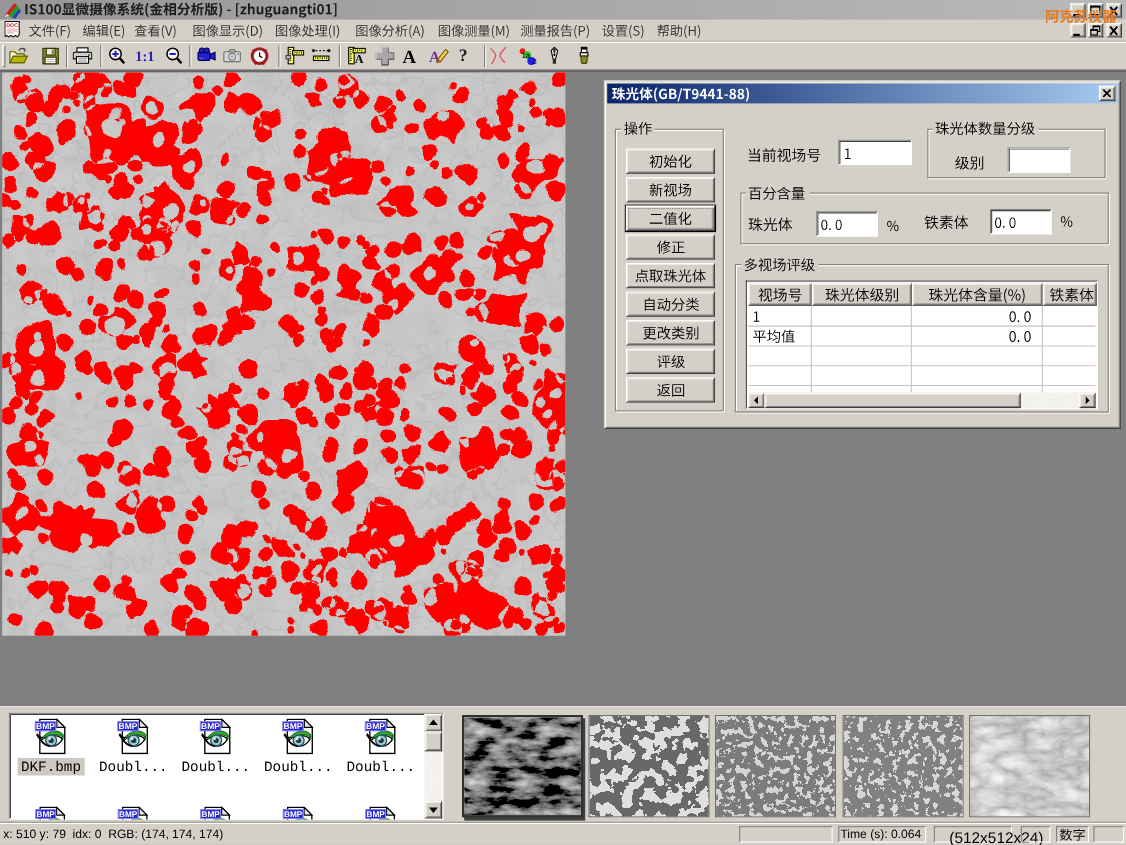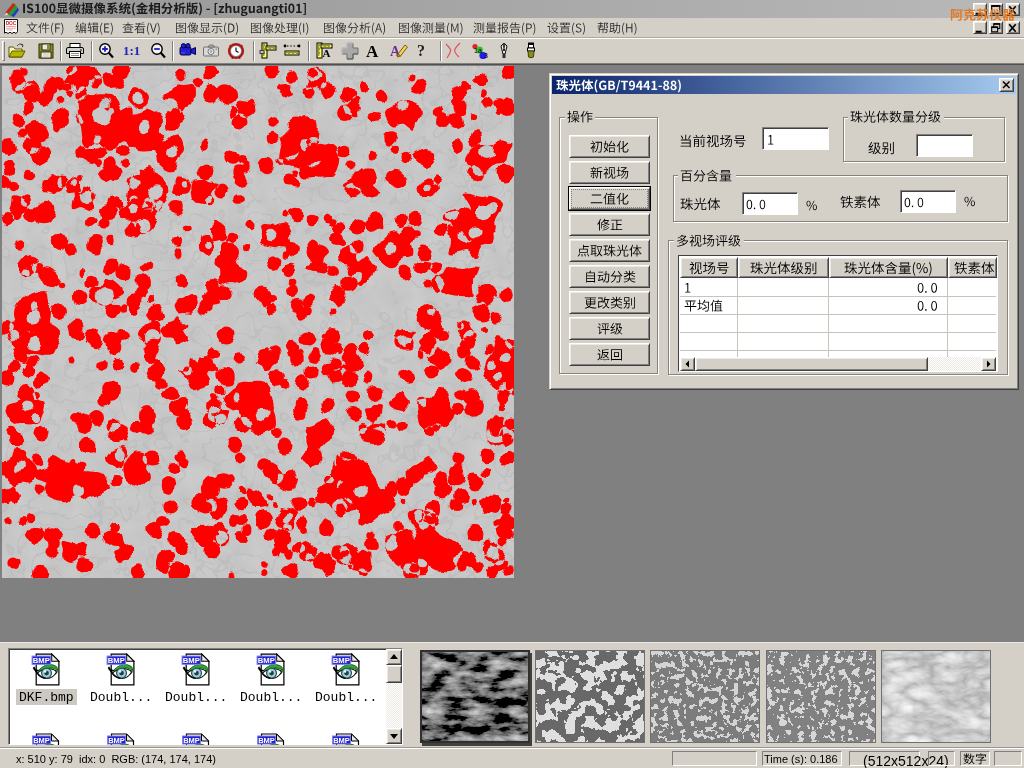--- a/index.html
+++ b/index.html
@@ -339,24 +339,24 @@
 <div class="abs" style="left:650px;top:650px;width:110px;height:93px;border:1px solid #707070;overflow:hidden"><svg width="110" height="93">
       <rect width="110" height="93" filter="url(#ft3)"></rect>
     </svg></div>
 <div class="abs" style="left:766px;top:650px;width:110px;height:93px;border:1px solid #707070;overflow:hidden"><svg width="110" height="93">
       <rect width="110" height="93" filter="url(#ft4)"></rect>
     </svg></div>
 <div class="abs" style="left:881px;top:650px;width:110px;height:93px;border:1px solid #707070;overflow:hidden"><svg width="110" height="93">
       <rect width="110" height="93" filter="url(#ft5)"></rect>
     </svg></div>
 <div class="abs" style="left:0;top:747px;width:1024px;height:21px;background:#d4d0c8;border-top:1px solid #9a968c;box-shadow:inset 0 1px 0 #fff"></div>
-<div class="abs" style="left:16px;top:753px;font-size:11px;color:#000">x: 510 y: 79&nbsp; idx: 0&nbsp; RGB: (174, 174, 174)</div>
+<div class="abs" style="left:3px;top:753px;font-size:11px;color:#000">x: 510 y: 79&nbsp; idx: 0&nbsp; RGB: (174, 174, 174)</div>
 <div class="abs cell" style="left:672px;top:751px;width:85px;height:15px"></div>
 <div class="abs cell" style="left:762px;top:751px;width:80px;height:15px"></div>
-<div class="abs" style="left:764px;top:753px;font-size:11px;color:#000;white-space:nowrap">Time (s): 0.186</div>
+<div class="abs" style="left:764px;top:753px;font-size:11px;color:#000;white-space:nowrap">Time (s): 0.064</div>
 <div class="abs cell" style="left:849px;top:751px;width:71px;height:15px"></div>
 <div class="abs" style="left:863px;top:753px;font-size:14px;color:#000;white-space:nowrap">(512x512x24)</div>
 <div class="abs cell" style="left:928px;top:751px;width:27px;height:15px"></div>
 <div class="abs cell" style="left:960px;top:751px;width:30px;height:15px"></div>
 <div class="abs cell" style="left:994px;top:751px;width:28px;height:15px"></div>
 <svg style="position:absolute;left:963px;top:750px;overflow:visible" width="26" height="16">
     <path transform="translate(0,13.4)" d="M5.4 -9.8C5.1 -9.3 4.7 -8.6 4.4 -8.2L5.0 -7.9C5.3 -8.4 5.7 -9.0 6.0 -9.5ZM1.1 -9.5C1.4 -9.0 1.8 -8.3 1.9 -7.9L2.5 -8.2C2.4 -8.6 2.0 -9.3 1.7 -9.7ZM5.0 -3.2C4.7 -2.5 4.3 -1.9 3.8 -1.5C3.3 -1.7 2.9 -1.9 2.4 -2.1C2.6 -2.4 2.8 -2.8 3.0 -3.2ZM1.4 -1.8C2.0 -1.6 2.6 -1.3 3.3 -1.0C2.5 -0.4 1.5 -0.0 0.5 0.2C0.7 0.3 0.8 0.6 0.9 0.8C2.0 0.5 3.1 0.1 3.9 -0.6C4.3 -0.4 4.7 -0.2 5.0 0.0L5.5 -0.5C5.2 -0.7 4.9 -0.9 4.5 -1.1C5.1 -1.8 5.6 -2.7 5.9 -3.7L5.5 -3.9L5.3 -3.9H3.3L3.6 -4.5L2.8 -4.6C2.7 -4.4 2.6 -4.1 2.5 -3.9H0.9V-3.2H2.2C1.9 -2.7 1.6 -2.2 1.4 -1.8ZM3.1 -10.1V-7.8H0.6V-7.1H2.9C2.3 -6.3 1.4 -5.5 0.5 -5.2C0.7 -5.0 0.9 -4.7 0.9 -4.5C1.7 -5.0 2.5 -5.7 3.1 -6.4V-4.8H3.9V-6.6C4.5 -6.1 5.3 -5.5 5.6 -5.2L6.0 -5.8C5.7 -6.0 4.6 -6.8 4.0 -7.1H6.4V-7.8H3.9V-10.1ZM7.6 -9.9C7.3 -7.8 6.7 -5.8 5.8 -4.6C6.0 -4.5 6.3 -4.2 6.4 -4.1C6.7 -4.6 7.0 -5.1 7.3 -5.7C7.5 -4.5 7.9 -3.4 8.4 -2.4C7.7 -1.2 6.7 -0.3 5.4 0.3C5.6 0.5 5.8 0.8 5.9 1.0C7.1 0.3 8.1 -0.6 8.8 -1.6C9.4 -0.6 10.1 0.3 11.1 0.8C11.2 0.6 11.4 0.3 11.6 0.2C10.6 -0.3 9.8 -1.2 9.2 -2.4C9.8 -3.6 10.3 -5.1 10.5 -7.0H11.4V-7.7H7.9C8.1 -8.4 8.2 -9.1 8.3 -9.8ZM9.8 -7.0C9.6 -5.5 9.3 -4.3 8.8 -3.2C8.3 -4.3 8.0 -5.6 7.7 -7.0Z M17.6 -4.3V-3.6H12.8V-2.8H17.6V-0.1C17.6 0.1 17.5 0.1 17.3 0.1C17.1 0.2 16.3 0.2 15.5 0.1C15.7 0.3 15.8 0.7 15.9 0.9C16.9 0.9 17.5 0.9 17.9 0.8C18.3 0.7 18.4 0.4 18.4 -0.1V-2.8H23.1V-3.6H18.4V-4.1C19.5 -4.6 20.6 -5.4 21.3 -6.2L20.8 -6.6L20.6 -6.6H14.8V-5.8H19.8C19.2 -5.3 18.3 -4.7 17.6 -4.3ZM17.1 -9.9C17.4 -9.6 17.6 -9.1 17.8 -8.8H13.0V-6.4H13.8V-8.0H22.2V-6.4H23.0V-8.8H18.7C18.6 -9.2 18.2 -9.7 17.9 -10.1Z" fill="#000"></path>
   </svg>
 <div class="abs" style="left:549px;top:73px;width:470px;height:317px;background:#d4d0c8;border:1px solid;border-color:#d4d0c8 #404040 #404040 #d4d0c8;box-shadow:inset 1px 1px 0 #fff,inset -1px -1px 0 #808080"></div>
 <div class="abs" style="left:552px;top:76px;width:464px;height:18px;background:linear-gradient(90deg,#0a246a,#a6caf0)"></div>

